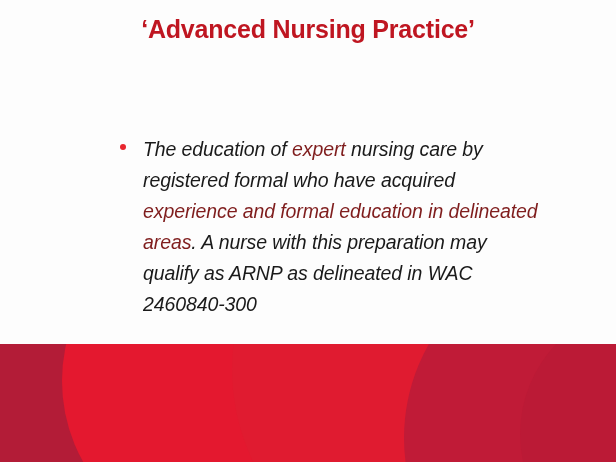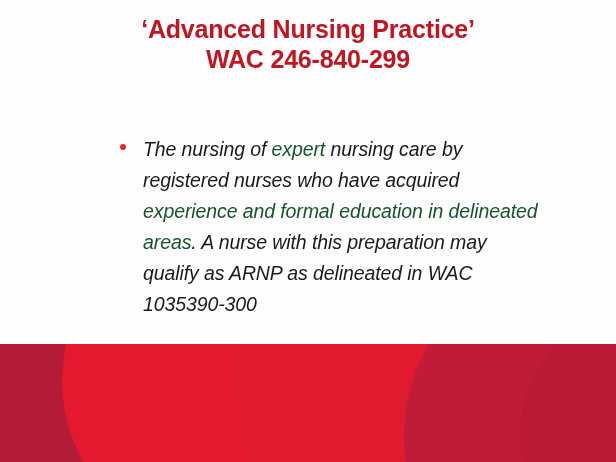--- a/index.html
+++ b/index.html
@@ -58,21 +58,21 @@
     background: #e8262e;
   }
   .bullet-text {
     font-style: italic;
     font-size: 19.5px;
     line-height: 31px;
     color: #1a1a1a;
     letter-spacing: -0.1px;
   }
   .hl-red {
-    color: #14532d;
+    color: #7f1d1d;
   }
   .underline {
     text-underline-offset: 2px;
   }
 
   
   #footer-band {
     position: absolute;
     left: 0;
     top: 344px;
@@ -126,27 +126,26 @@
     background: #b31c37;
   }
 </style>
 </head>
 <body>
 
 <div id="slide">
 
   <div id="title-block">
     <span class="title-line">‘Advanced Nursing Practice’</span>
-    <span class="title-line">WAC 246-840-299</span>
   </div>
 
   <div id="body-block">
     <div class="bullet-row">
       <span class="bullet-dot"></span>
-      <span class="bullet-text"><span>The nursing of </span><span class="hl-red">expert</span><span> nursing care by registered nurses who have acquired </span><span class="hl-red">experience and formal education in delineated areas</span><span>. A nurse with this preparation </span><span class="underline">may</span><span> qualify as ARNP as delineated in WAC 1035390-300</span></span>
+      <span class="bullet-text"><span>The education of </span><span class="hl-red">expert</span><span> nursing care by registered formal who have acquired </span><span class="hl-red">experience and formal education in delineated areas</span><span>. A nurse with this preparation </span><span class="underline">may</span><span> qualify as ARNP as delineated in WAC 2460840-300</span></span>
     </div>
   </div>
 
   <div id="footer-band">
     <div class="band-shape" id="shape-dark-base"></div>
     <div class="band-shape" id="shape-bright-left"></div>
     <div class="band-shape" id="shape-bright-right"></div>
     <div class="band-shape" id="shape-dark-right"></div>
     <div class="band-shape" id="shape-dark-edge"></div>
   </div>

